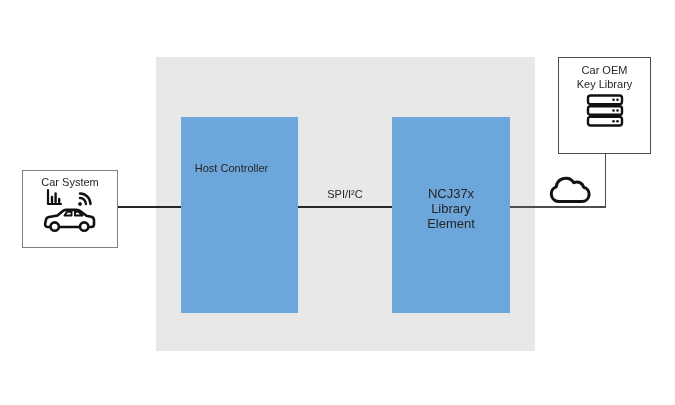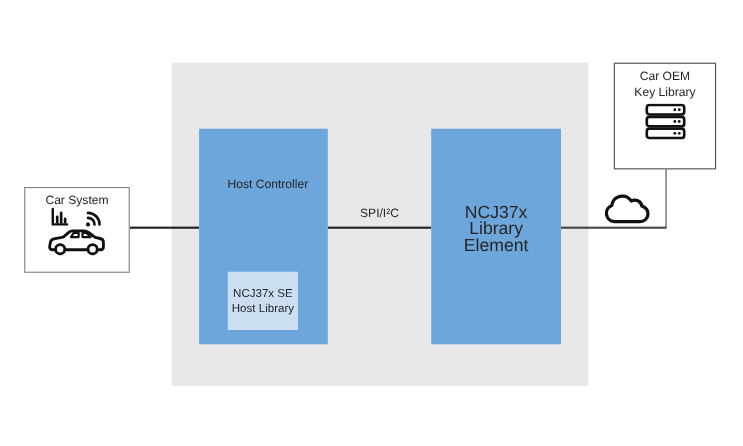--- a/index.html
+++ b/index.html
@@ -8,27 +8,27 @@
     font-family:"Liberation Sans","DejaVu Sans",sans-serif;color:#262626;
     overflow:hidden;
   }
   .abs{position:absolute;}
   
   .panel{left:156px;top:57px;width:379px;height:294px;background:#e8e8e8;}
   .panel-title{left:156px;top:79px;width:379px;text-align:center;font-size:13.5px;letter-spacing:.2px;}
   
   .bluebox{background:#6ca6db;}
   .host{left:181px;top:117px;width:117px;height:196px;}
-  .host-label{left:181px;top:162px;width:101px;text-align:center;font-size:11px;padding-left:12px;}
+  .host-label{left:181px;top:162px;width:101px;text-align:center;font-size:11px;}
   .hostlib{left:207px;top:247px;width:64px;height:53px;background:#cbdef2;
     display:flex;flex-direction:column;align-items:center;justify-content:center;
     font-size:10.5px;line-height:14px;text-align:center;}
   .se{left:392px;top:117px;width:118px;height:196px;
     display:flex;flex-direction:column;align-items:center;justify-content:center;
-    font-size:16px;line-height:15px;text-align:center;padding-bottom:14px;box-sizing:border-box;}
+    font-size:13px;line-height:15px;text-align:center;padding-bottom:14px;box-sizing:border-box;}
   
   .whitebox{background:#ffffff;box-sizing:border-box;text-align:center;}
   .carsys{left:22px;top:170px;width:96px;height:78px;border:1.5px solid #7f7f7f;
     display:flex;flex-direction:column;align-items:center;padding-top:5px;}
   .carsys-label{font-size:11px;}
   .keysrv{left:558px;top:57px;width:93px;height:97px;border:1.5px solid #4d4d4d;
     display:flex;flex-direction:column;align-items:center;padding-top:5px;
     font-size:11px;line-height:14px;text-align:center;}
   
   .hline{height:2px;background:#262626;}
@@ -51,24 +51,20 @@
   <div class="abs panel"></div>
 
   <div class="abs hline conn-a"></div>
   <div class="abs hline conn-b"></div>
   <div class="abs hline-gray conn-c"></div>
   <div class="abs vline-gray conn-d"></div>
   <div class="abs spi-label">SPI/I²C</div>
 
   <div class="abs bluebox host"></div>
   <div class="abs host-label">Host Controller</div>
-  <div class="abs hostlib">
-    <span>NCJ37x SE</span>
-    <span>Host Library</span>
-  </div>
 
   <div class="abs bluebox se">
     <span>NCJ37x</span>
     <span>Library</span>
     <span>Element</span>
   </div>
 
   <div class="abs whitebox carsys">
     <span class="carsys-label">Car System</span>
     <span class="icon-wrap">

